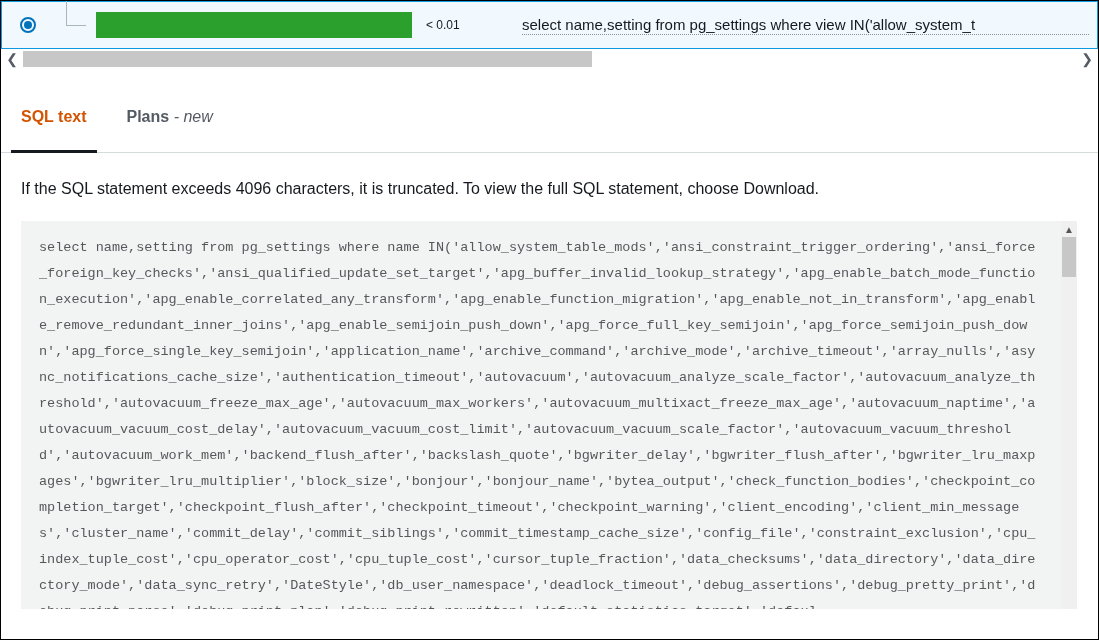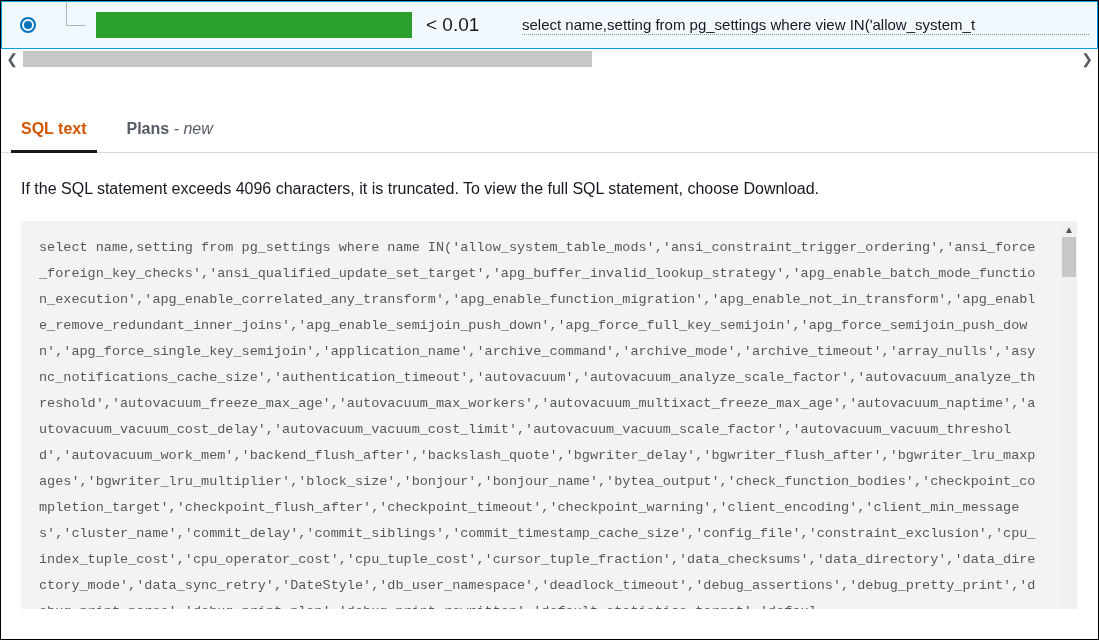--- a/index.html
+++ b/index.html
@@ -64,21 +64,21 @@
     background: #aab7b8;
   }
   .load-bar {
     width: 316px;
     height: 26px;
     background: #2ca02c;
     flex-shrink: 0;
   }
   .value-col {
     width: 90px;
-    font-size: 19px;
+    font-size: 12px;
     flex-shrink: 0;
     padding-left: 4px;
   }
   .sql-preview {
     flex: 1;
     font-size: 15px;
     white-space: nowrap;
     overflow: hidden;
     border-bottom: 1px dotted #879596;
     padding-bottom: 1px;
@@ -118,21 +118,21 @@
   .tabs-bar {
     display: flex;
     align-items: flex-end;
     height: 60px;
     border-bottom: 1px solid #d5dbdb;
     padding: 0 20px;
     margin-top: 24px;
     gap: 40px;
   }
   .tab {
-    padding-bottom: 14px;
+    padding-bottom: 26px;
     font-size: 16px;
     color: #545b64;
     font-weight: 700;
     cursor: pointer;
     position: relative;
   }
   .tab.active {
     color: #d35400;
   }
   .tab.active::after {

